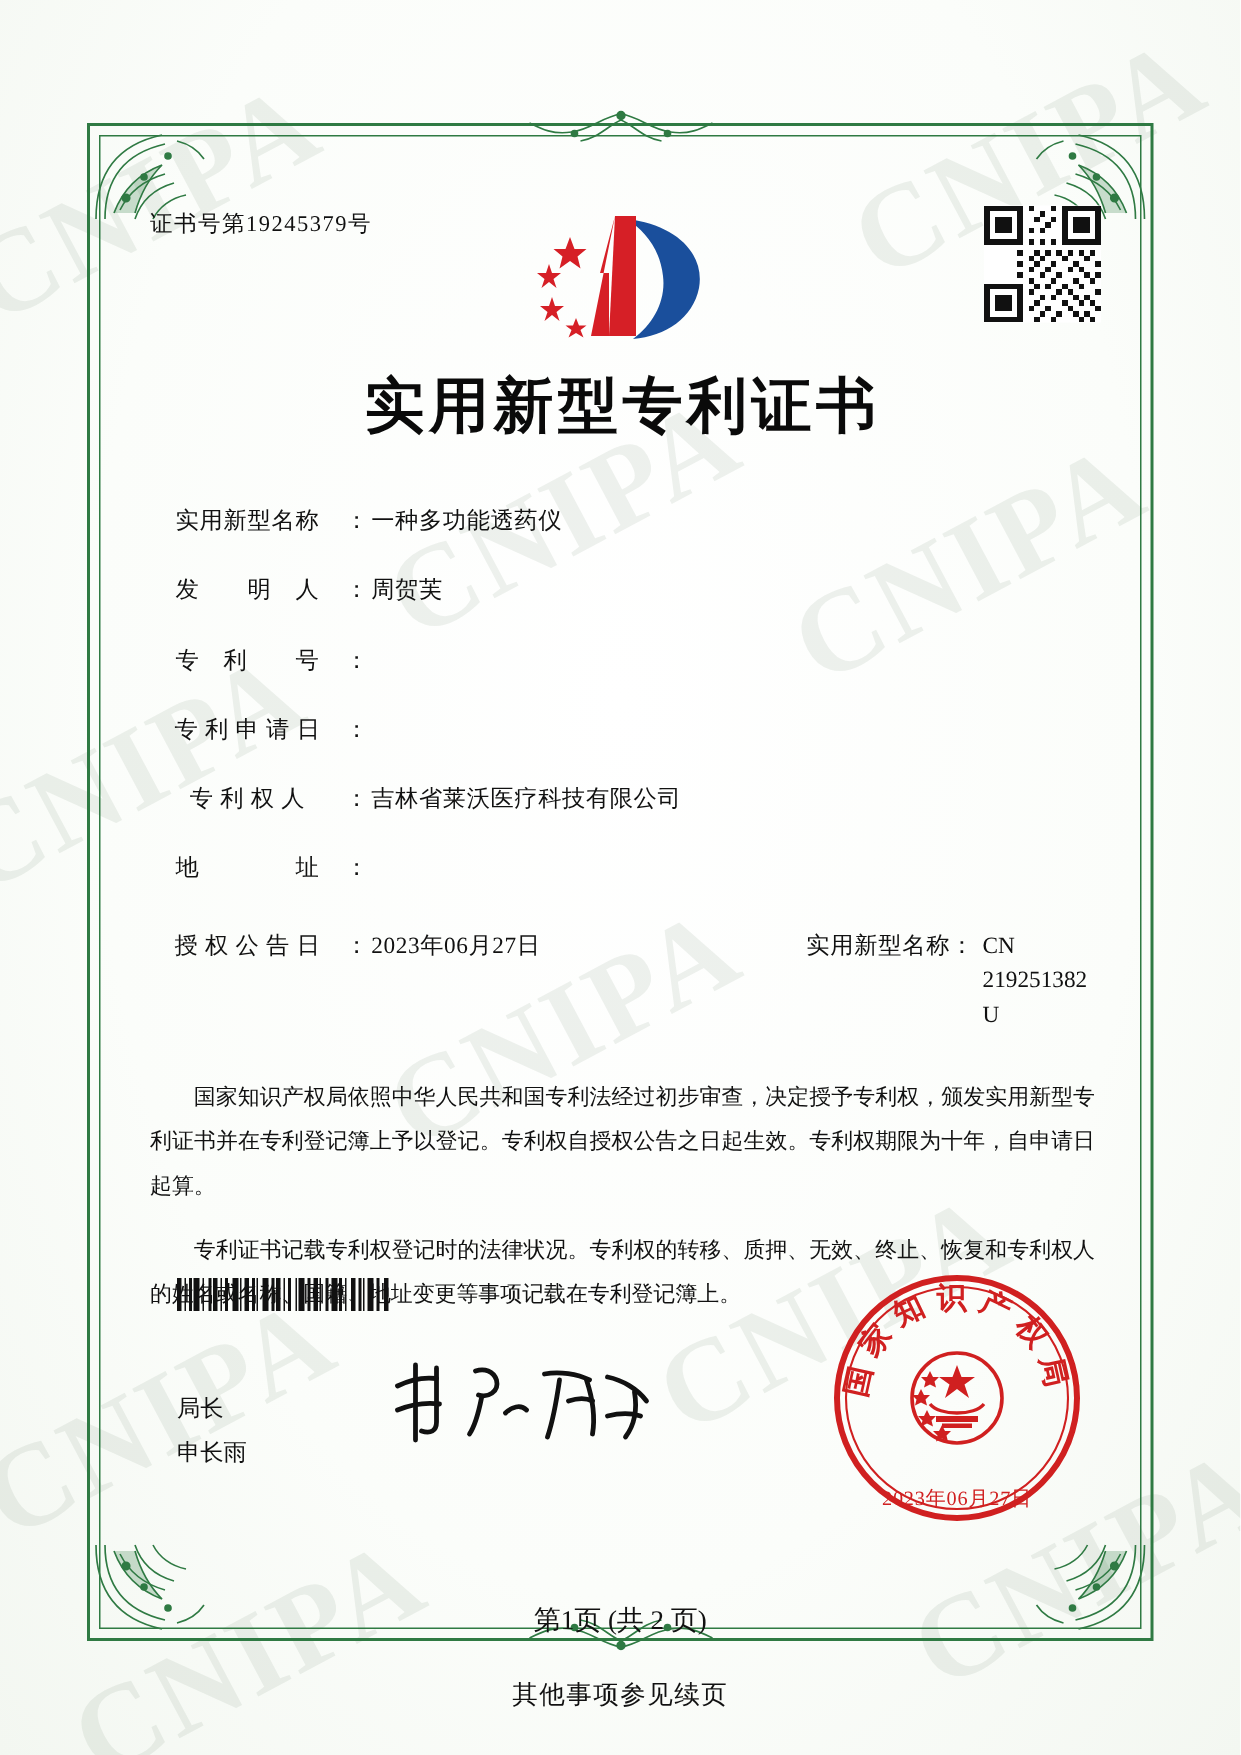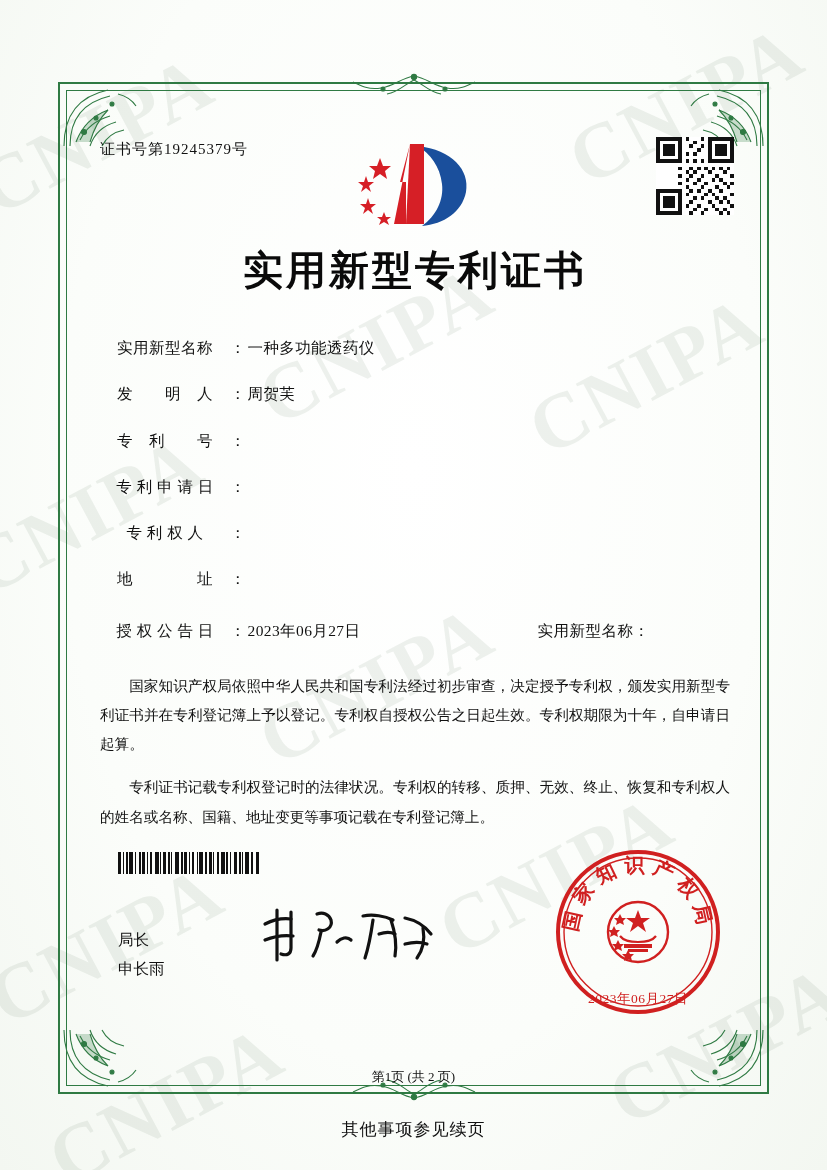--- a/index.html
+++ b/index.html
@@ -233,21 +233,21 @@
     letter-spacing: 0.5px;
     font-family: "Liberation Serif", serif;
   }
 
   .page-num {
     position: absolute;
     left: 0;
     right: 0;
     top: 1068px;
     text-align: center;
-    font-size: 13px;
+    font-size: 18px;
     color: #111;
   }
 
   .footer-note {
     position: absolute;
     left: 0;
     right: 0;
     top: 1118px;
     text-align: center;
     font-size: 17px;
@@ -489,31 +489,33 @@
         <span class="label">专　利　　号</span>
         <span class="colon">：</span>
       </div>
       <div class="field">
         <span class="label">专 利 申 请 日</span>
         <span class="colon">：</span>
       </div>
       <div class="field">
         <span class="label">专 利 权 人</span>
         <span class="colon">：</span>
+        <span class="value">吉林省莱沃医疗科技有限公司</span>
       </div>
       <div class="field">
         <span class="label">地　　　　址</span>
         <span class="colon">：</span>
       </div>
       <div class="field two-col" style="margin-top:28px;">
         <span class="label">授 权 公 告 日</span>
         <span class="colon">：</span>
         <span class="value">2023年06月27日</span>
         <span class="label2">实用新型名称</span>
         <span class="colon">：</span>
+        <span class="value2">CN 219251382 U</span>
       </div>
     </div>
 
     <div class="paras">
       <p>国家知识产权局依照中华人民共和国专利法经过初步审查，决定授予专利权，颁发实用新型专利证书并在专利登记簿上予以登记。专利权自授权公告之日起生效。专利权期限为十年，自申请日起算。</p>
       <p>专利证书记载专利权登记时的法律状况。专利权的转移、质押、无效、终止、恢复和专利权人的姓名或名称、国籍、地址变更等事项记载在专利登记簿上。</p>
     </div>
   </div>
 
   <div class="barcode">

